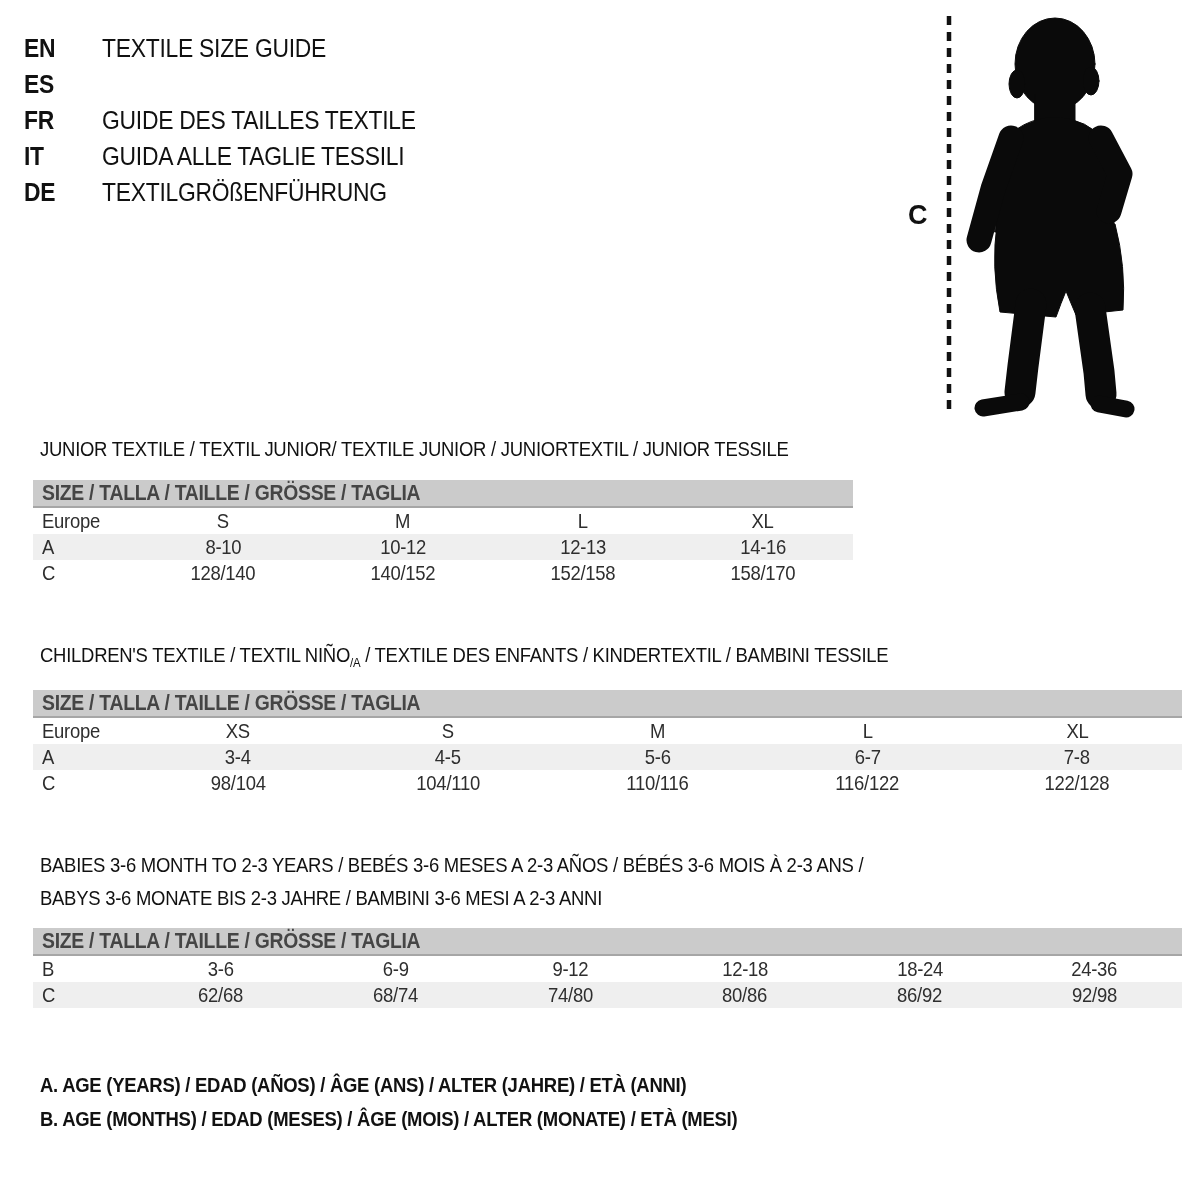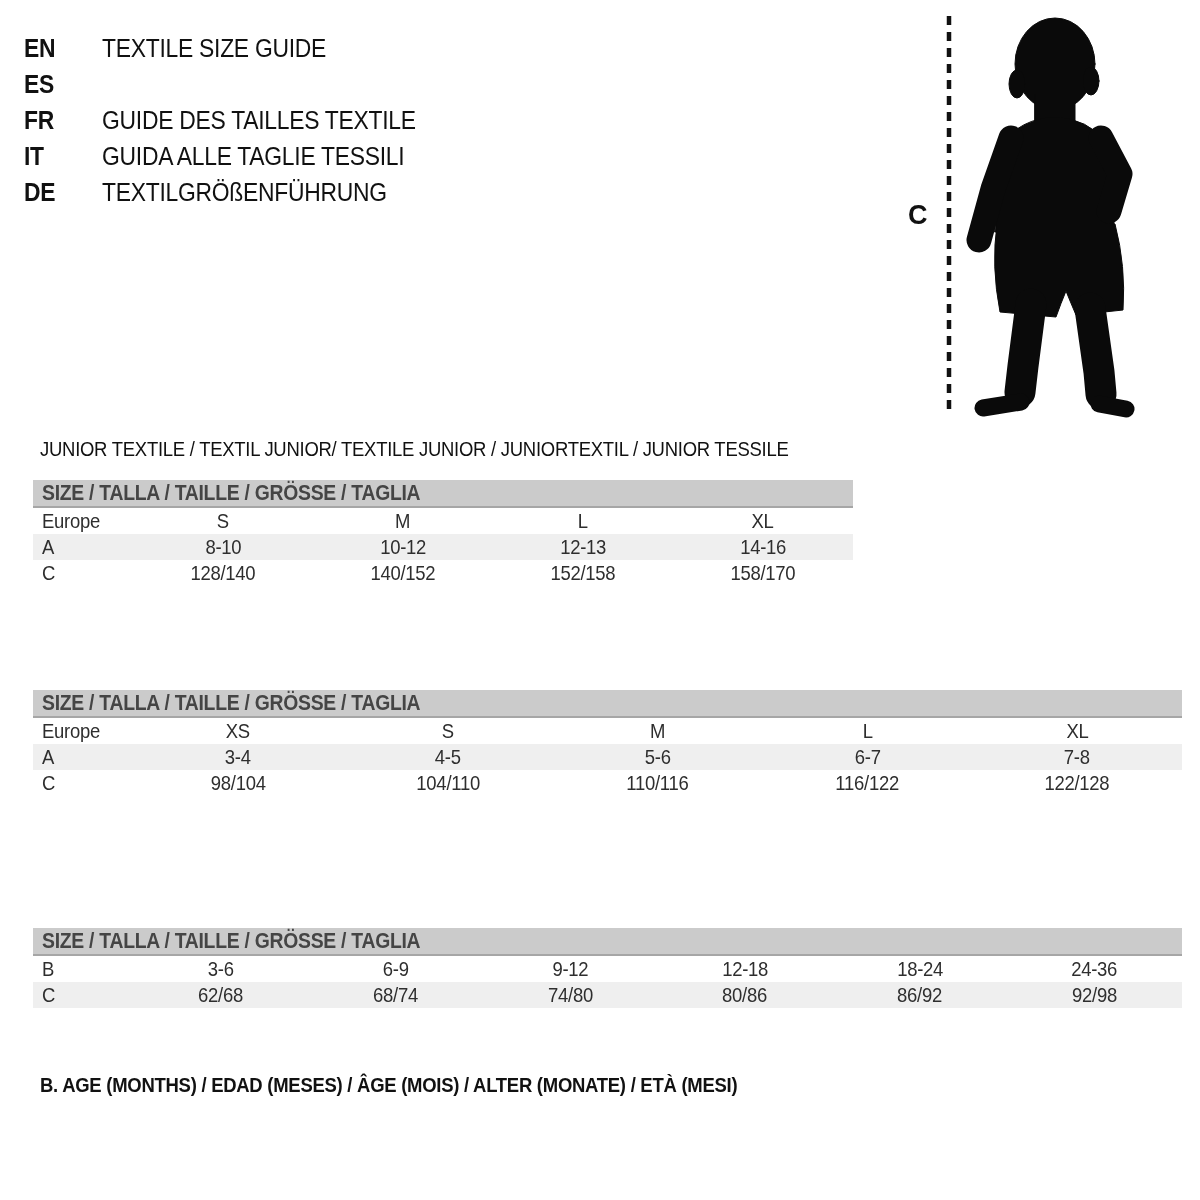--- a/index.html
+++ b/index.html
@@ -144,20 +144,23 @@
     </div>
     <div class="tbl-row">
       <span class="cell-label"><span class="cx">C</span></span>
       <span class="cell"><span class="cxc">128/140</span></span>
       <span class="cell"><span class="cxc">140/152</span></span>
       <span class="cell"><span class="cxc">152/158</span></span>
       <span class="cell"><span class="cxc">158/170</span></span>
     </div>
   </div>
 
+  <div class="sec-title" style="top:643px;">
+    <span class="cx"><span>CHILDREN'S TEXTILE / TEXTIL NIÑO</span><span class="subsm">/A</span><span> / TEXTILE DES ENFANTS / KINDERTEXTIL / BAMBINI TESSILE</span></span>
+  </div>
   <div class="tbl w-full" style="top:690px;">
     <div class="tbl-head">
       <span class="cx">SIZE / TALLA / TAILLE / GRÖSSE / TAGLIA</span>
     </div>
     <div class="tbl-row">
       <span class="cell-label"><span class="cx">Europe</span></span>
       <span class="cell"><span class="cxc">XS</span></span>
       <span class="cell"><span class="cxc">S</span></span>
       <span class="cell"><span class="cxc">M</span></span>
       <span class="cell"><span class="cxc">L</span></span>
@@ -174,20 +177,24 @@
     <div class="tbl-row">
       <span class="cell-label"><span class="cx">C</span></span>
       <span class="cell"><span class="cxc">98/104</span></span>
       <span class="cell"><span class="cxc">104/110</span></span>
       <span class="cell"><span class="cxc">110/116</span></span>
       <span class="cell"><span class="cxc">116/122</span></span>
       <span class="cell"><span class="cxc">122/128</span></span>
     </div>
   </div>
 
+  <div class="sec-title babies-title" style="top:848px;">
+    <span class="cx">BABIES 3-6 MONTH TO 2-3 YEARS / BEBÉS 3-6 MESES A 2-3 AÑOS / BÉBÉS 3-6 MOIS À 2-3 ANS /</span><br>
+    <span class="cx">BABYS 3-6 MONATE BIS 2-3 JAHRE / BAMBINI 3-6 MESI A 2-3 ANNI</span>
+  </div>
   <div class="tbl w-full" style="top:928px;">
     <div class="tbl-head">
       <span class="cx">SIZE / TALLA / TAILLE / GRÖSSE / TAGLIA</span>
     </div>
     <div class="tbl-row">
       <span class="cell-label"><span class="cx">B</span></span>
       <span class="cell"><span class="cxc">3-6</span></span>
       <span class="cell"><span class="cxc">6-9</span></span>
       <span class="cell"><span class="cxc">9-12</span></span>
       <span class="cell"><span class="cxc">12-18</span></span>
@@ -200,17 +207,20 @@
       <span class="cell"><span class="cxc">68/74</span></span>
       <span class="cell"><span class="cxc">74/80</span></span>
       <span class="cell"><span class="cxc">80/86</span></span>
       <span class="cell"><span class="cxc">86/92</span></span>
       <span class="cell"><span class="cxc">92/98</span></span>
     </div>
   </div>
 
   <div class="legend">
     <div class="legend-line">
+        <span class="cx">A. AGE (YEARS) / EDAD (AÑOS) / ÂGE (ANS) / ALTER (JAHRE) / ETÀ (ANNI)</span>
+      </div>
+    <div class="legend-line">
         <span class="cx">B. AGE (MONTHS) / EDAD (MESES) / ÂGE (MOIS) / ALTER (MONATE) / ETÀ (MESI)</span>
       </div>
   </div>
 
 </div>
 
 </body></html>

